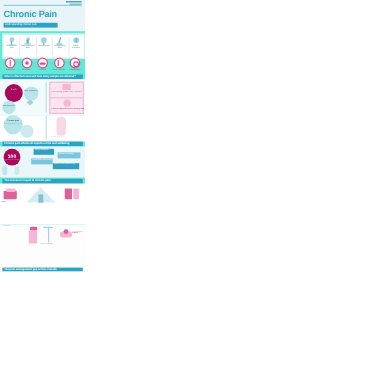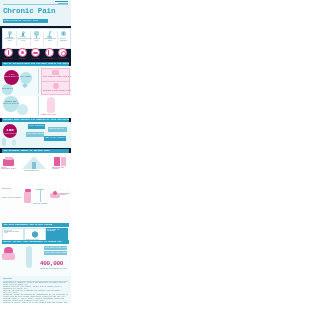--- a/index.html
+++ b/index.html
@@ -2,21 +2,21 @@
 <html><head>
 <meta charset="utf-8">
 <style>
   html,body{margin:0;padding:0;}
   body{
     width:71px;height:319px;overflow:hidden;
     background:#ffffff;
     font-family:"Liberation Sans", sans-serif;
     -webkit-font-smoothing:none;
   }
-  .page{position:relative;width:71px;height:303px;background:#0f172a;overflow:hidden;font-family:Liberation Mono, monospace;}
+  .page{position:relative;width:71px;height:226px;background:#5eead4;overflow:hidden;}
 
   
   .tx{display:block;overflow:hidden;white-space:nowrap;text-overflow:clip;}
 
   
   .hero{position:absolute;left:0;top:0;width:71px;height:26px;background:#e8f4f7;}
   .hero-rule{position:absolute;left:3px;top:3.5px;width:65px;height:1px;background:#8fd0dd;}
   .logo{position:absolute;right:3px;top:1px;width:14px;height:4px;}
   .logo .l1{position:absolute;right:0;top:0;width:13px;height:1px;background:#3a8fa3;}
   .logo .l2{position:absolute;right:0;top:2px;width:10px;height:1px;background:#6fb9c9;}

